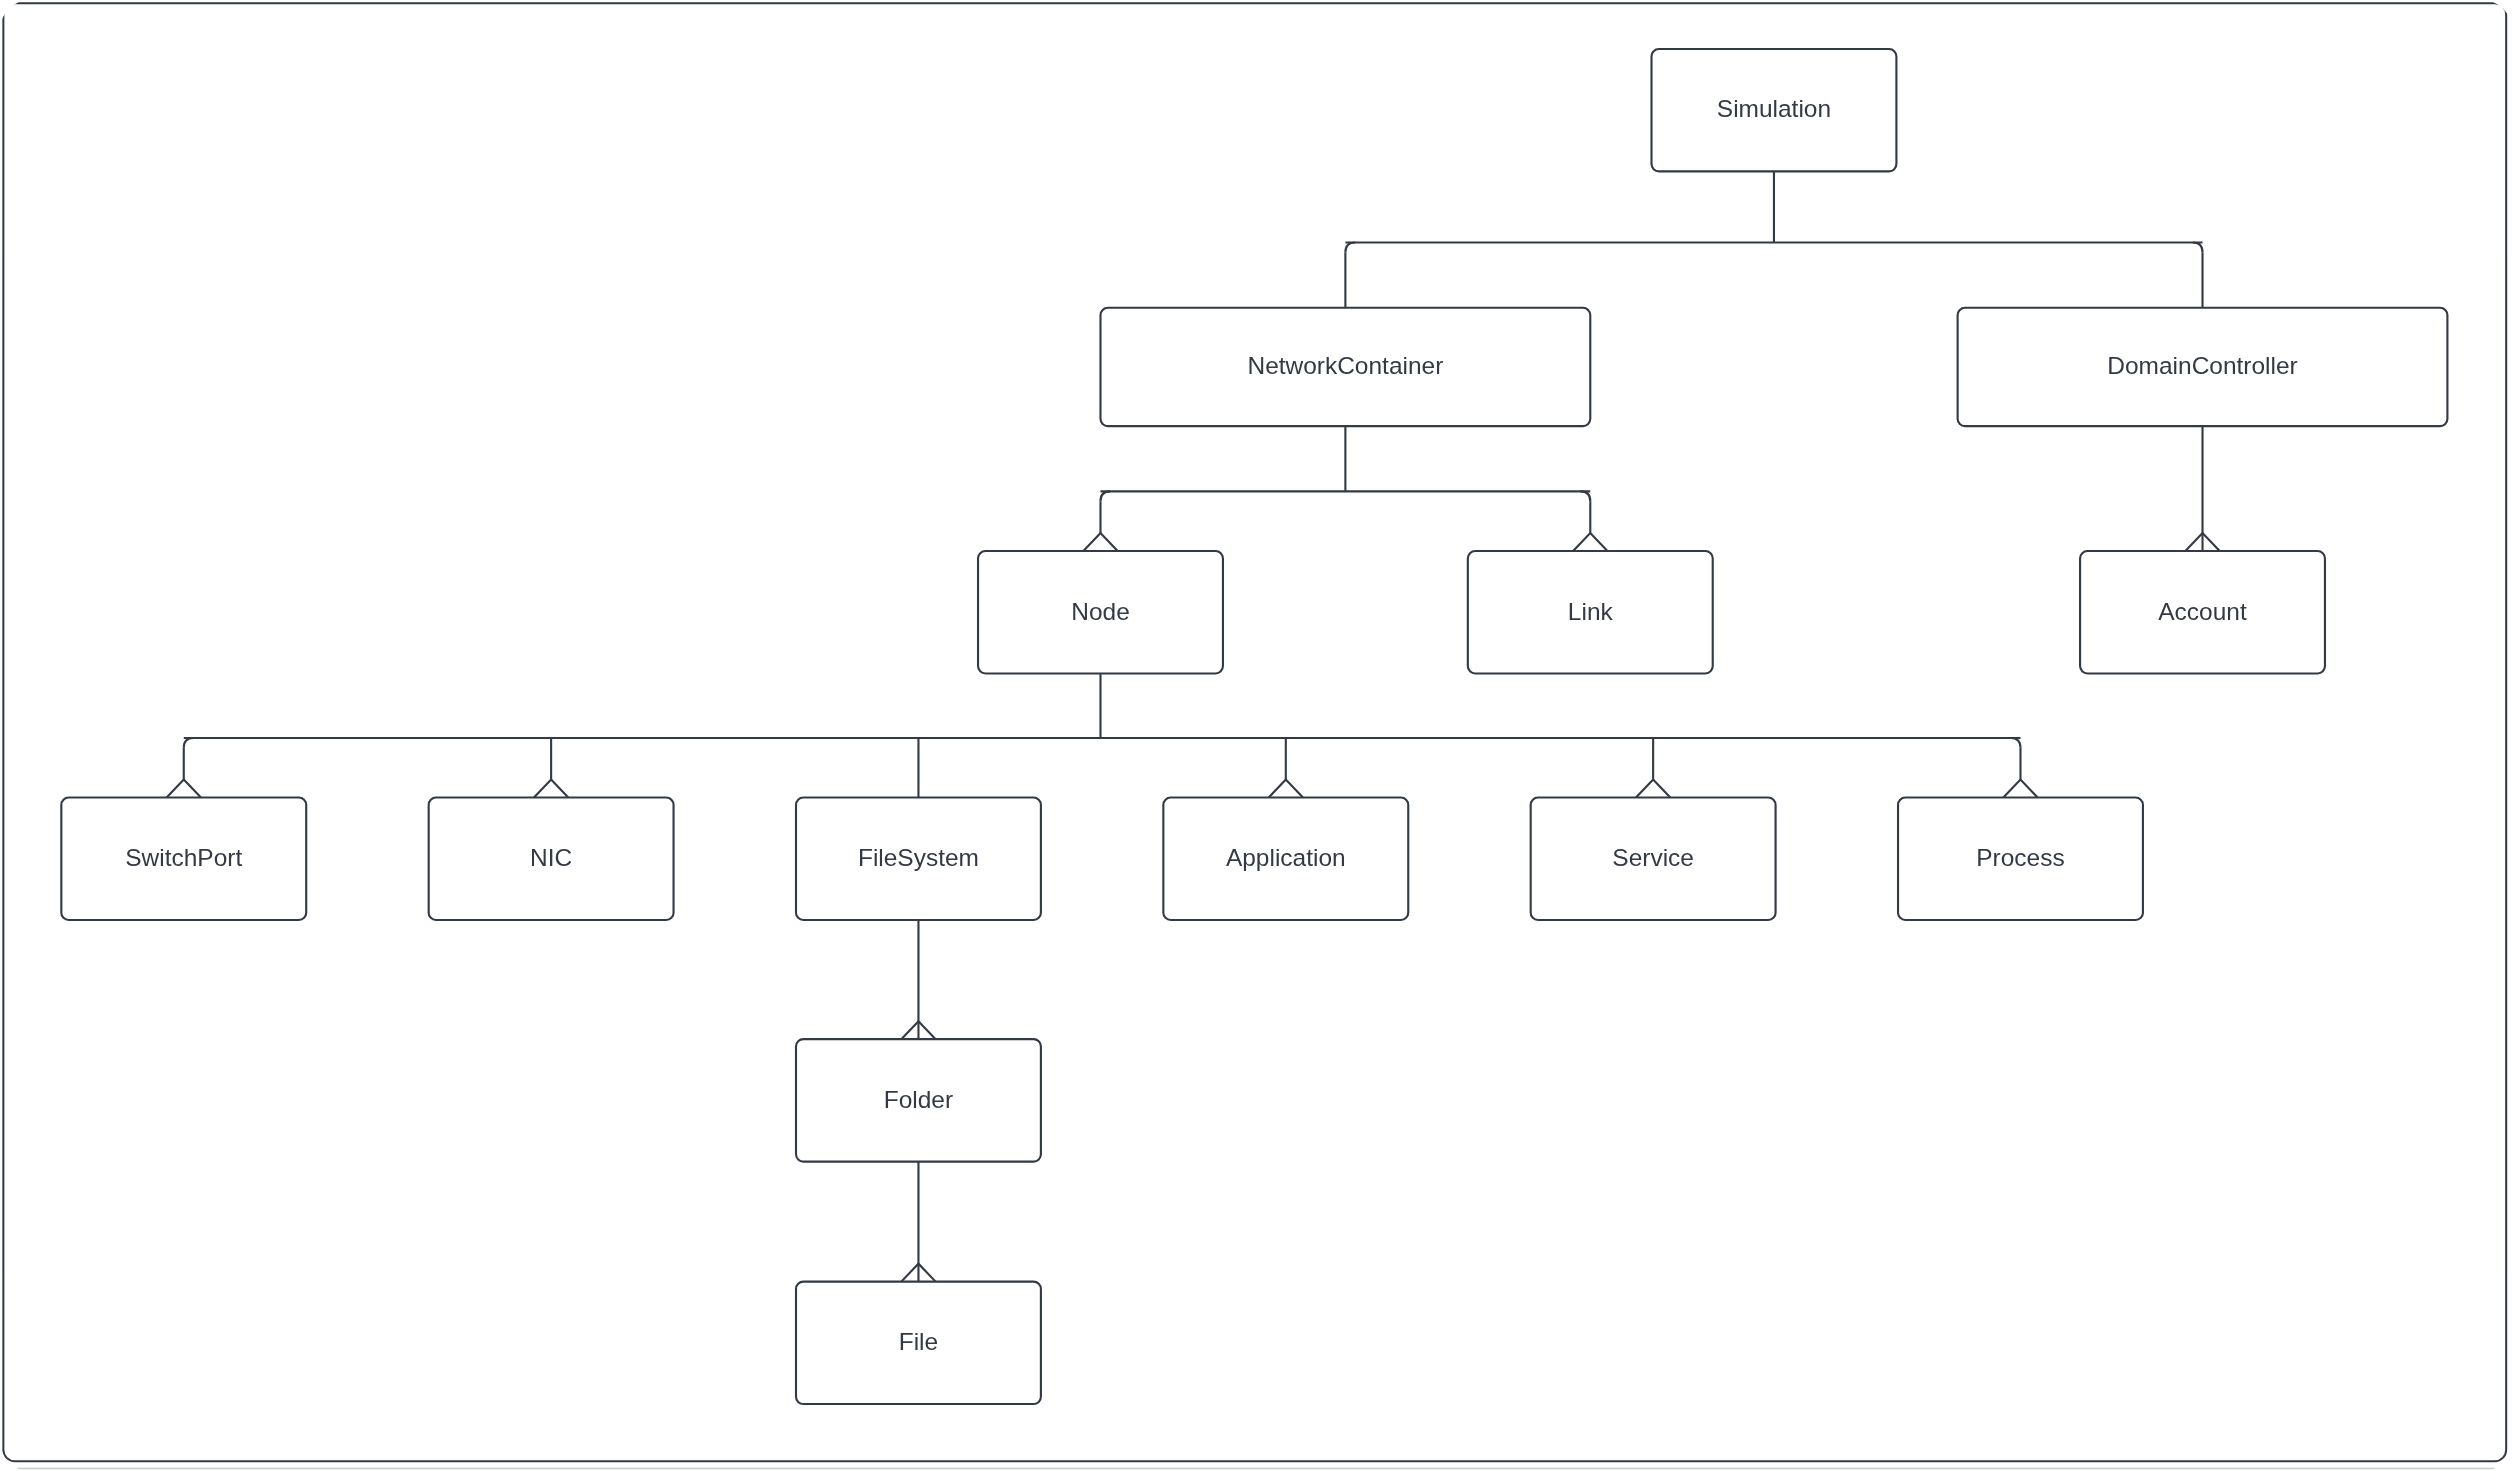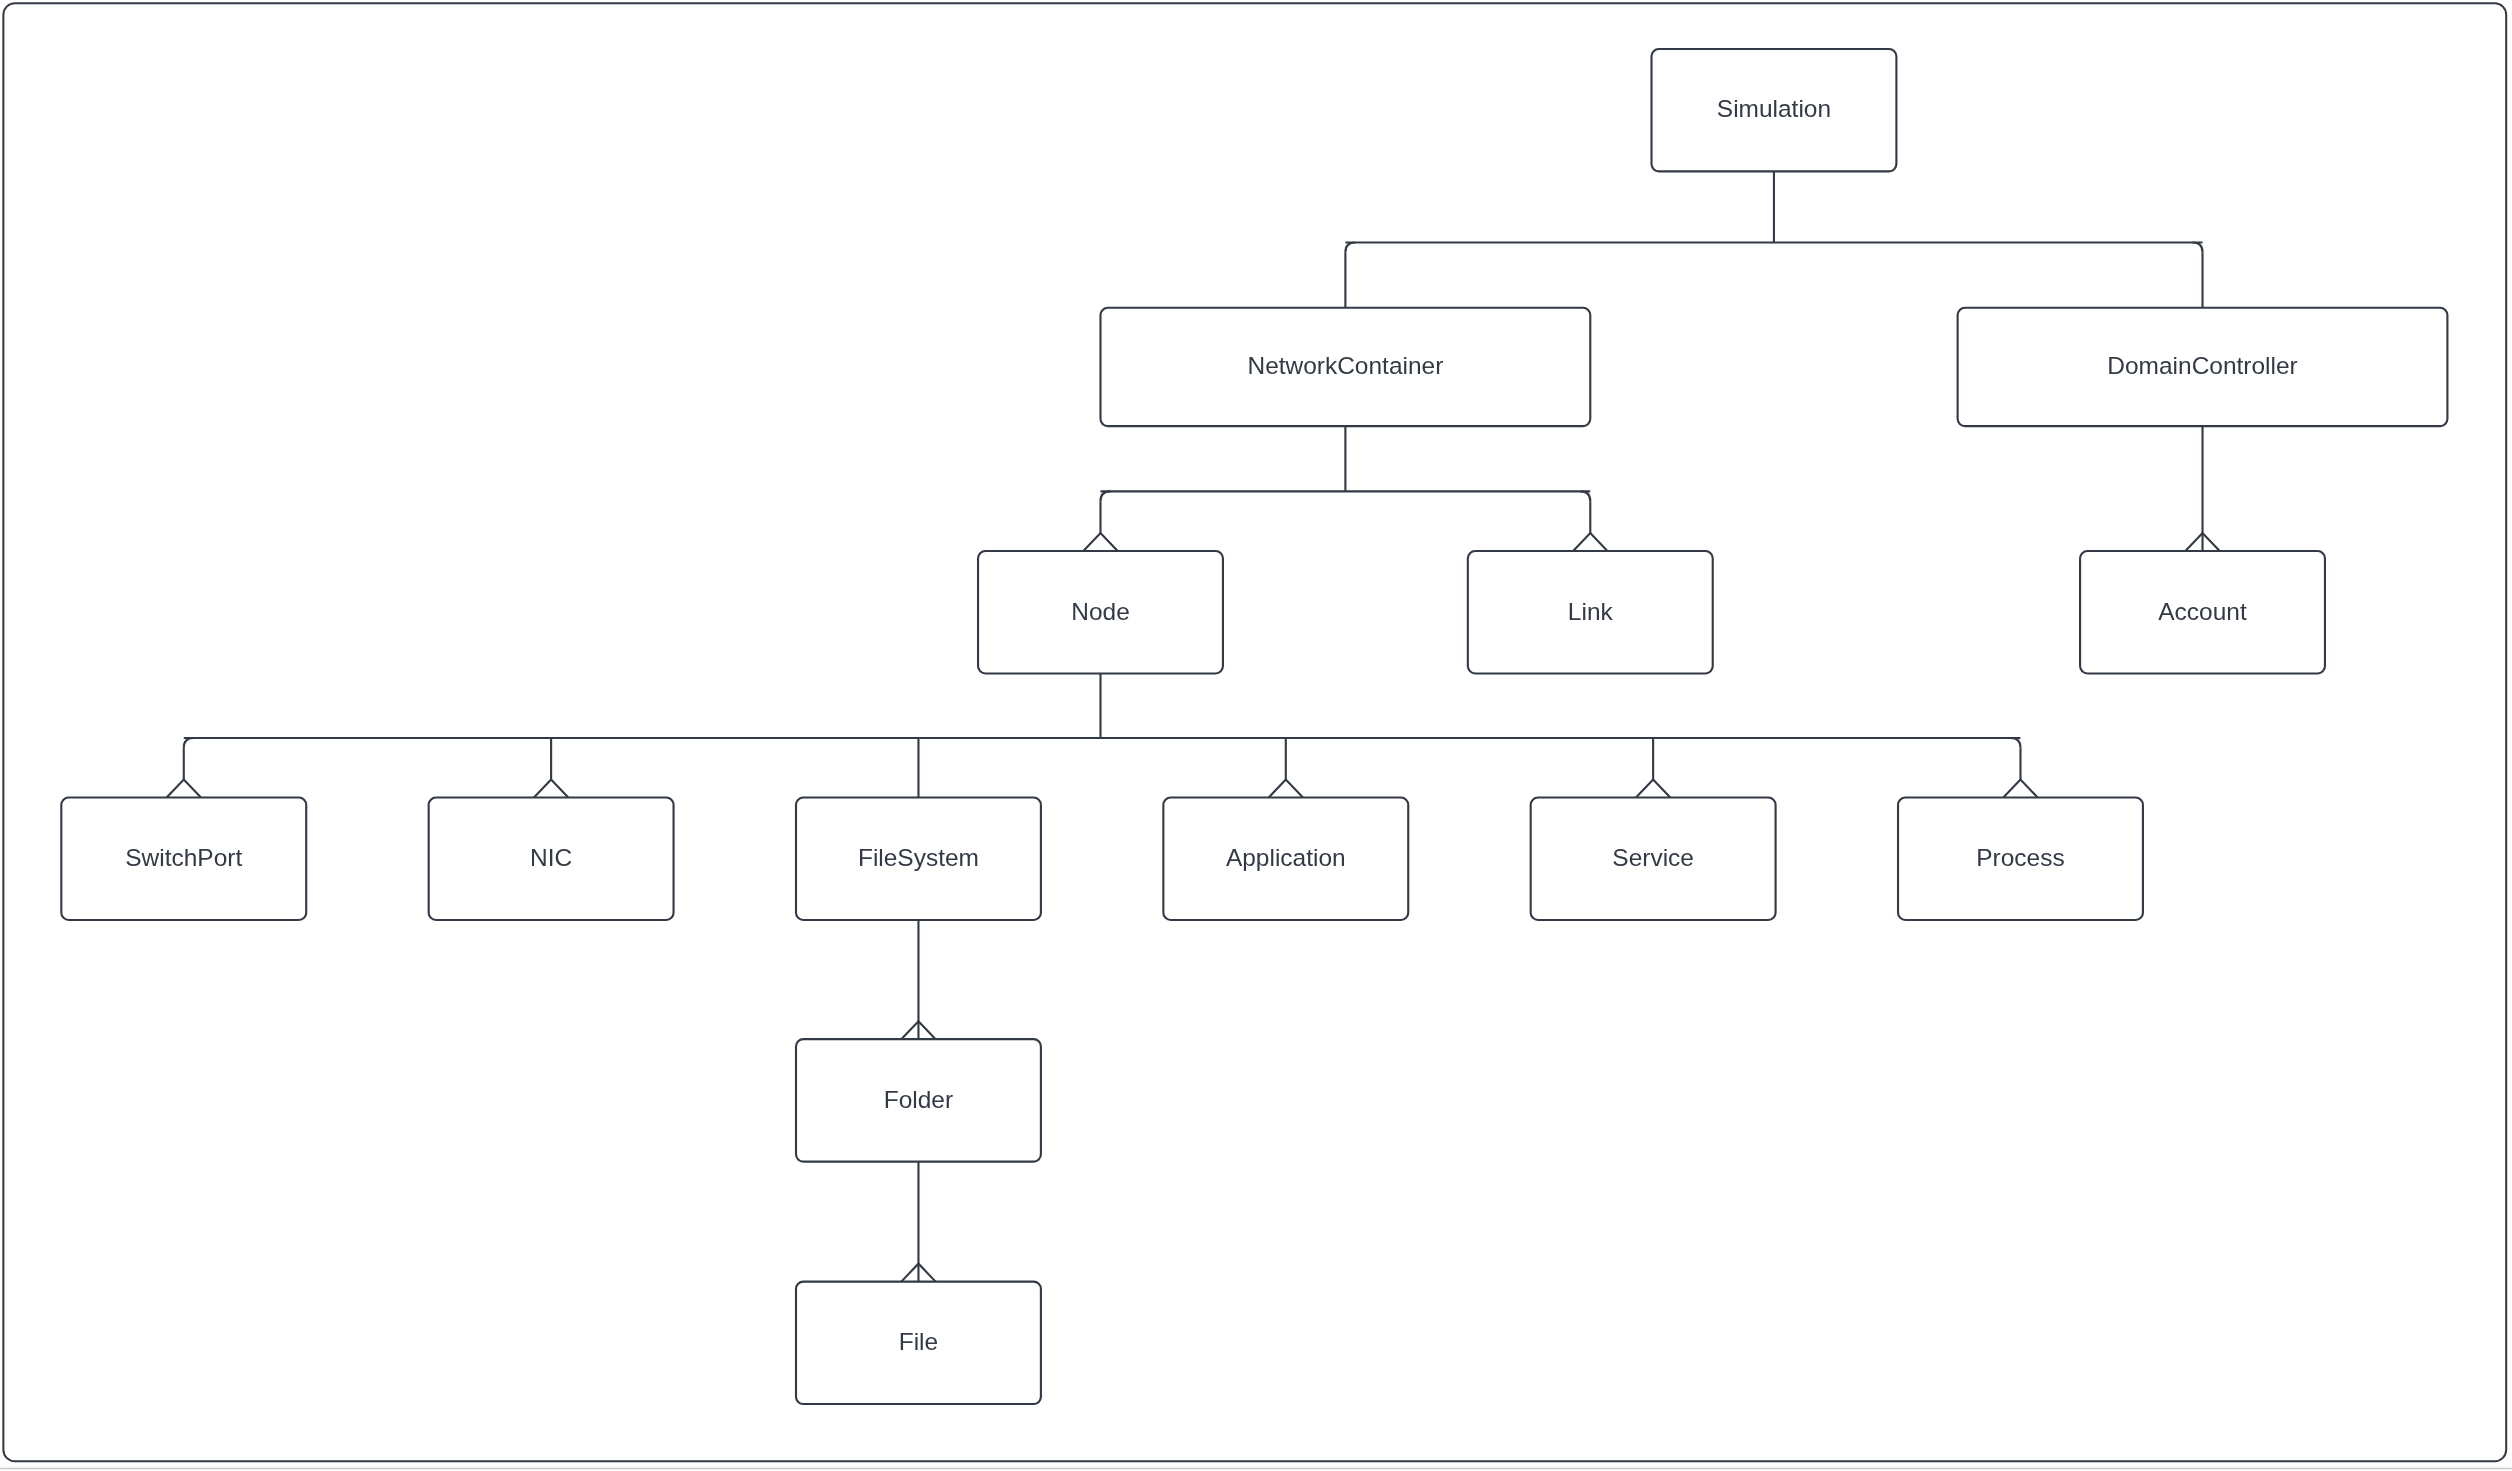--- a/index.html
+++ b/index.html
@@ -10,20 +10,21 @@
   }
   body {
     font-family: "Liberation Sans", sans-serif;
   }
   #canvas {
     position: relative;
     width: 2512px;
     height: 1471px;
     background: #ffffff;
     overflow: hidden;
+    border-radius: 30px;
   }
   #diagram-svg {
     position: absolute;
     left: 0;
     top: 0;
     width: 2512px;
     height: 1471px;
   }
   .frame-rect {
     fill: #ffffff;

